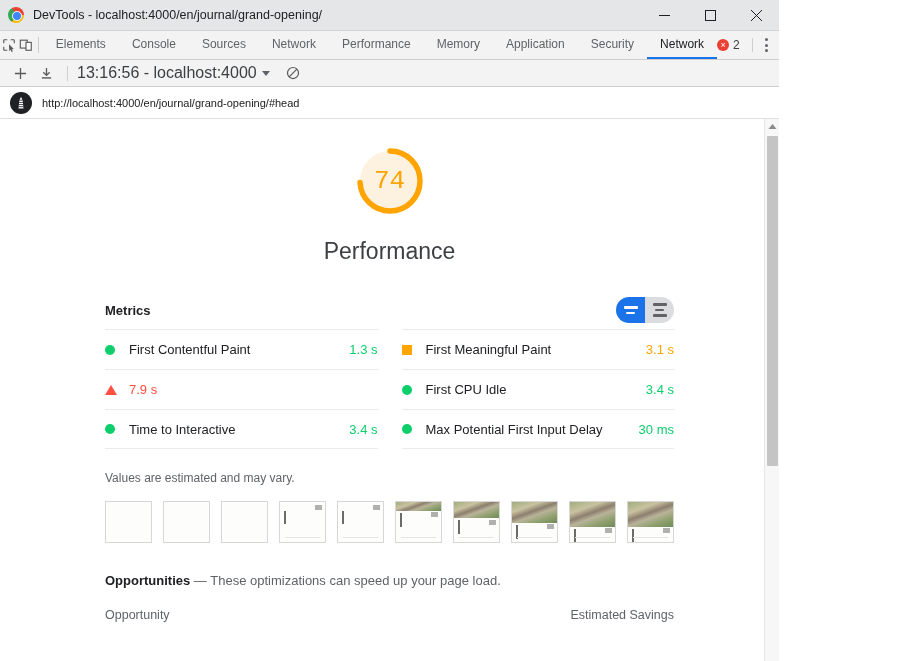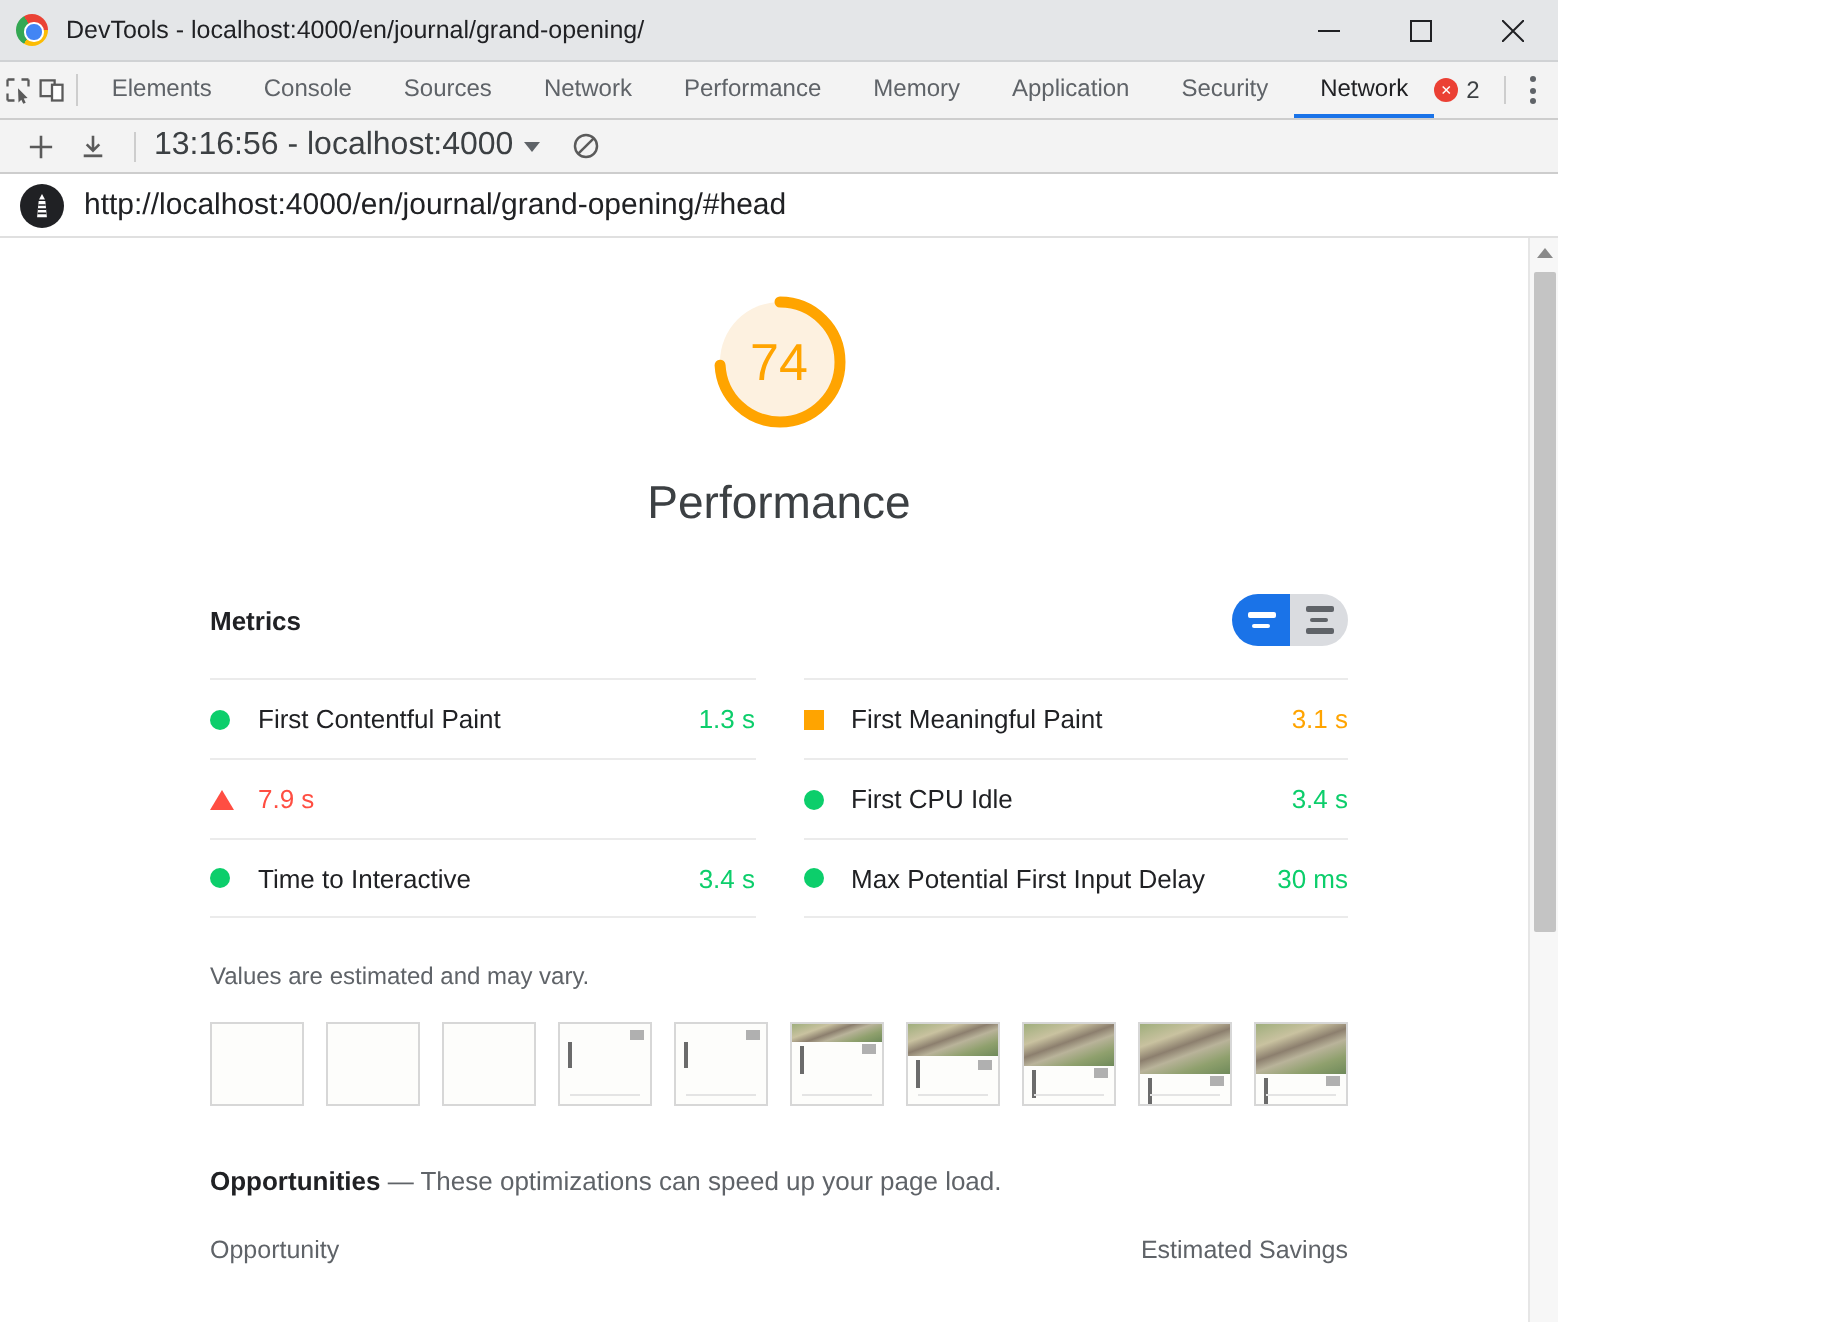--- a/index.html
+++ b/index.html
@@ -118,21 +118,21 @@
     height: 32px; min-height: 32px;
     background: #fff;
     border-bottom: 1px solid #e0e0e0;
     display: flex; align-items: center; padding-left: 10px; gap: 10px;
   }
   .lh-logo {
     width: 22px; height: 22px; border-radius: 50%;
     background: #202124; flex: none;
     display: flex; align-items: center; justify-content: center;
   }
-  .url-text { font-size: 15px; color: #202124; }
+  .url-text { font-size: 11px; color: #202124; }
 
   
   .report {
     flex: 1; position: relative; overflow: hidden;
     background: #fff;
   }
   .report-inner { padding: 0 0 0 0; }
 
   
   .gauge-wrap {
@@ -140,21 +140,21 @@
     display: flex; flex-direction: column; align-items: center;
   }
   .gauge {
     width: 80px; height: 80px; position: relative;
   }
   .gauge svg { display: block; transform: rotate(-90deg); }
   .gauge-num {
     position: absolute; inset: 0;
     display: flex; align-items: center; justify-content: center;
     font-size: 26px; color: #ffa400;
-    font-family: Liberation Sans, sans-serif;
+    font-family: Liberation Mono, monospace;
   }
   .gauge-title {
     margin-top: 17px; font-size: 23px; color: #3c4043; font-weight: 400;
   }
 
   
   .section { padding: 0 105px 0 105px; }
   .metrics-head {
     margin-top: 32px;
     display: flex; align-items: center; justify-content: space-between;
@@ -167,21 +167,21 @@
   .tg-seg {
     flex: 1; display: flex; align-items: center; justify-content: center;
     flex-direction: column; gap: 3px;
   }
   .tg-seg.on { background: #1a73e8; }
   .tg-seg.off { background: #dadce0; }
   .tg-seg.on i { display: block; height: 2.5px; background: #fff; border-radius: 1px; }
   .tg-seg.off i { display: block; height: 2.5px; background: #5f6368; border-radius: 1px; }
   .tg-seg i.w1 { width: 14px; } .tg-seg i.w2 { width: 9px; } .tg-seg i.w3 { width: 14px; }
 
-  .metric-cols { display: flex; gap: 24px; margin-top: 16px; }
+  .metric-cols { display: flex; gap: 24px; margin-top: 6px; }
   .mcol { flex: 1; }
   .mrow {
     height: 40px; display: flex; align-items: center;
     border-top: 1px solid #ebebeb;
     font-size: 13px;
   }
   .mrow:last-child { border-bottom: 1px solid #ebebeb; }
   .micon { width: 24px; display: flex; align-items: center; }
   .dot-good { width: 10px; height: 10px; border-radius: 50%; background: #0cce6b; display: block; }
   .sq-avg  { width: 10px; height: 10px; background: #ffa400; display: block; }

